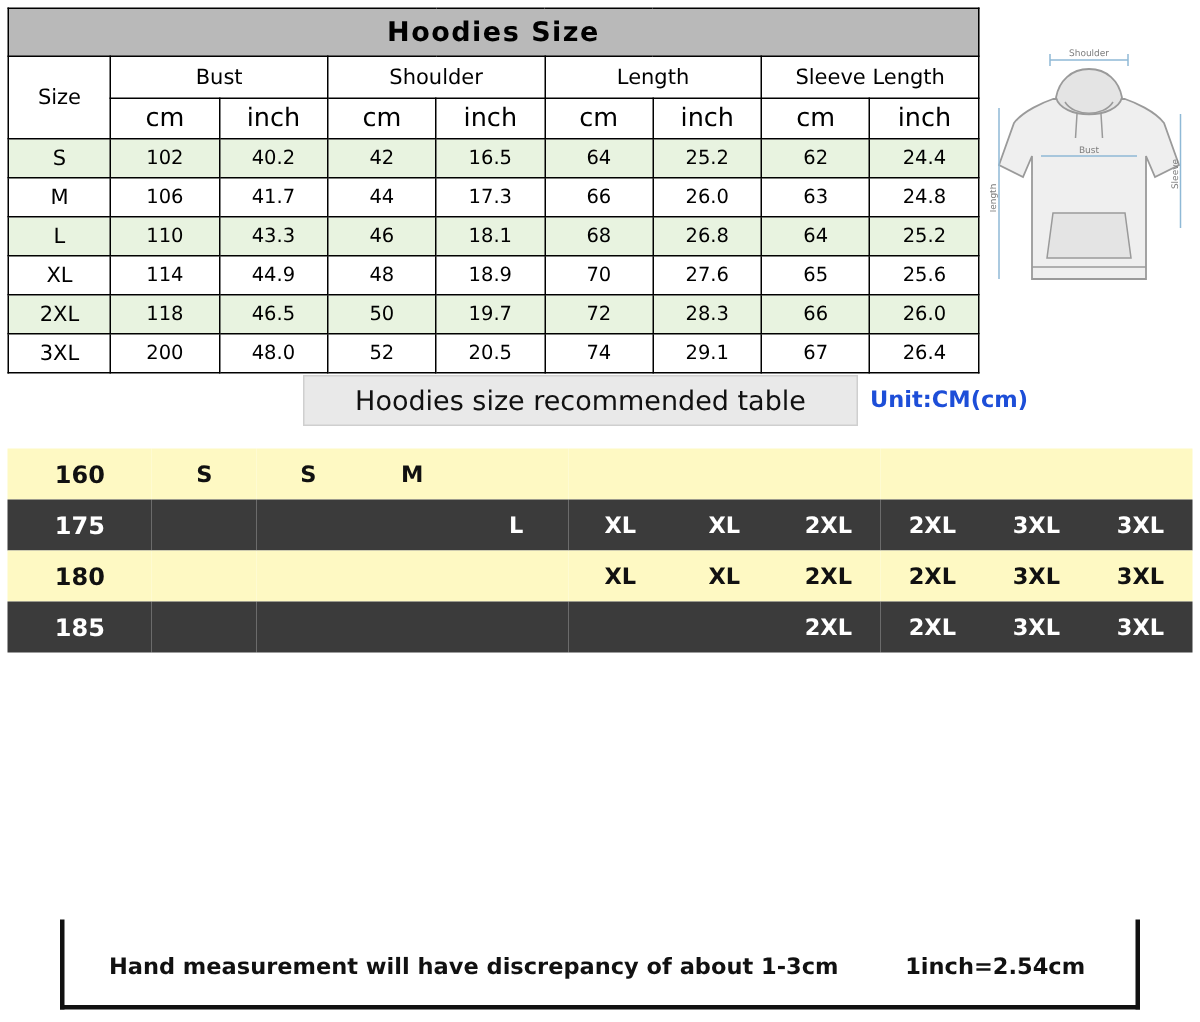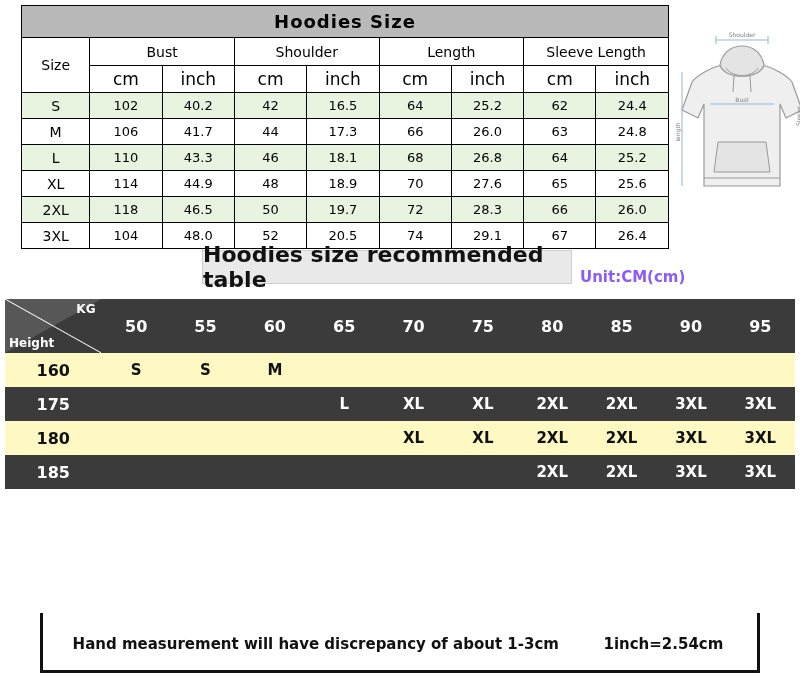--- a/index.html
+++ b/index.html
@@ -15,21 +15,20 @@
     overflow: hidden;
   }
 
   
   .top-wrap {
     position: absolute;
     left: 0;
     top: 0;
     width: 682px;
     height: 232px;
-    margin-left: 16px;
   }
 
   .size-table {
     position: absolute;
     left: 5px;
     top: 5px;
     width: 648px;
     border-collapse: collapse;
     table-layout: fixed;
   }
@@ -86,32 +85,32 @@
     left: 202px;
     top: 250px;
     width: 368px;
     height: 32px;
     background: #e9e9e9;
     border: 1px solid #cfcfcf;
     display: flex;
     align-items: center;
     justify-content: center;
     font-family: "DejaVu Sans", sans-serif;
-    font-size: 22px;
-    font-weight: bold;
+    font-size: 18px;
+    font-weight: normal;
     color: #111;
   }
   .unit-label {
     position: absolute;
     left: 580px;
-    top: 268px;
+    top: 257px;
     font-family: "DejaVu Sans", sans-serif;
     font-size: 15px;
     font-weight: bold;
-    color: #8b5cf6;
+    color: #1d4ed8;
   }
 
   
   .rec-table {
     position: absolute;
     left: 5px;
     top: 299px;
     width: 790px;
     border-collapse: collapse;
     table-layout: fixed;
@@ -276,21 +275,21 @@
         <td>46.5</td>
         <td>50</td>
         <td>19.7</td>
         <td>72</td>
         <td>28.3</td>
         <td>66</td>
         <td>26.0</td>
       </tr>
       <tr class="row-plain">
         <td class="sizecol">3XL</td>
-        <td>104</td>
+        <td>200</td>
         <td>48.0</td>
         <td>52</td>
         <td>20.5</td>
         <td>74</td>
         <td>29.1</td>
         <td>67</td>
         <td>26.4</td>
       </tr>
     </tbody>
   </table>
@@ -339,40 +338,20 @@
       <col style="width:69px">
       <col style="width:69px">
       <col style="width:69px">
     <col style="width:69px">
       <col style="width:69px">
       <col style="width:69px">
       <col style="width:69px">
       <col style="width:69px">
   </colgroup>
   <tbody>
-    <tr class="head">
-      <td class="corner-cell">
-        <svg class="slash" viewBox="0 0 96 54" preserveAspectRatio="none">
-          <polygon points="0,0 96,0 0,54" fill="#575757"></polygon>
-          <line x1="0" y1="0" x2="96" y2="54" stroke="#ffffff" stroke-width="1"></line>
-        </svg>
-        <span class="kg">KG</span>
-        <span class="ht">Height</span>
-      </td>
-      <td>50</td>
-      <td>55</td>
-      <td>60</td>
-      <td>65</td>
-      <td>70</td>
-      <td>75</td>
-      <td>80</td>
-      <td>85</td>
-      <td>90</td>
-      <td>95</td>
-    </tr>
 
     <tr class="light">
       <td class="firstcol">160</td>
       <td>S</td>
       <td>S</td>
       <td>M</td>
       <td></td>
       <td></td>
       <td></td>
       <td></td>

